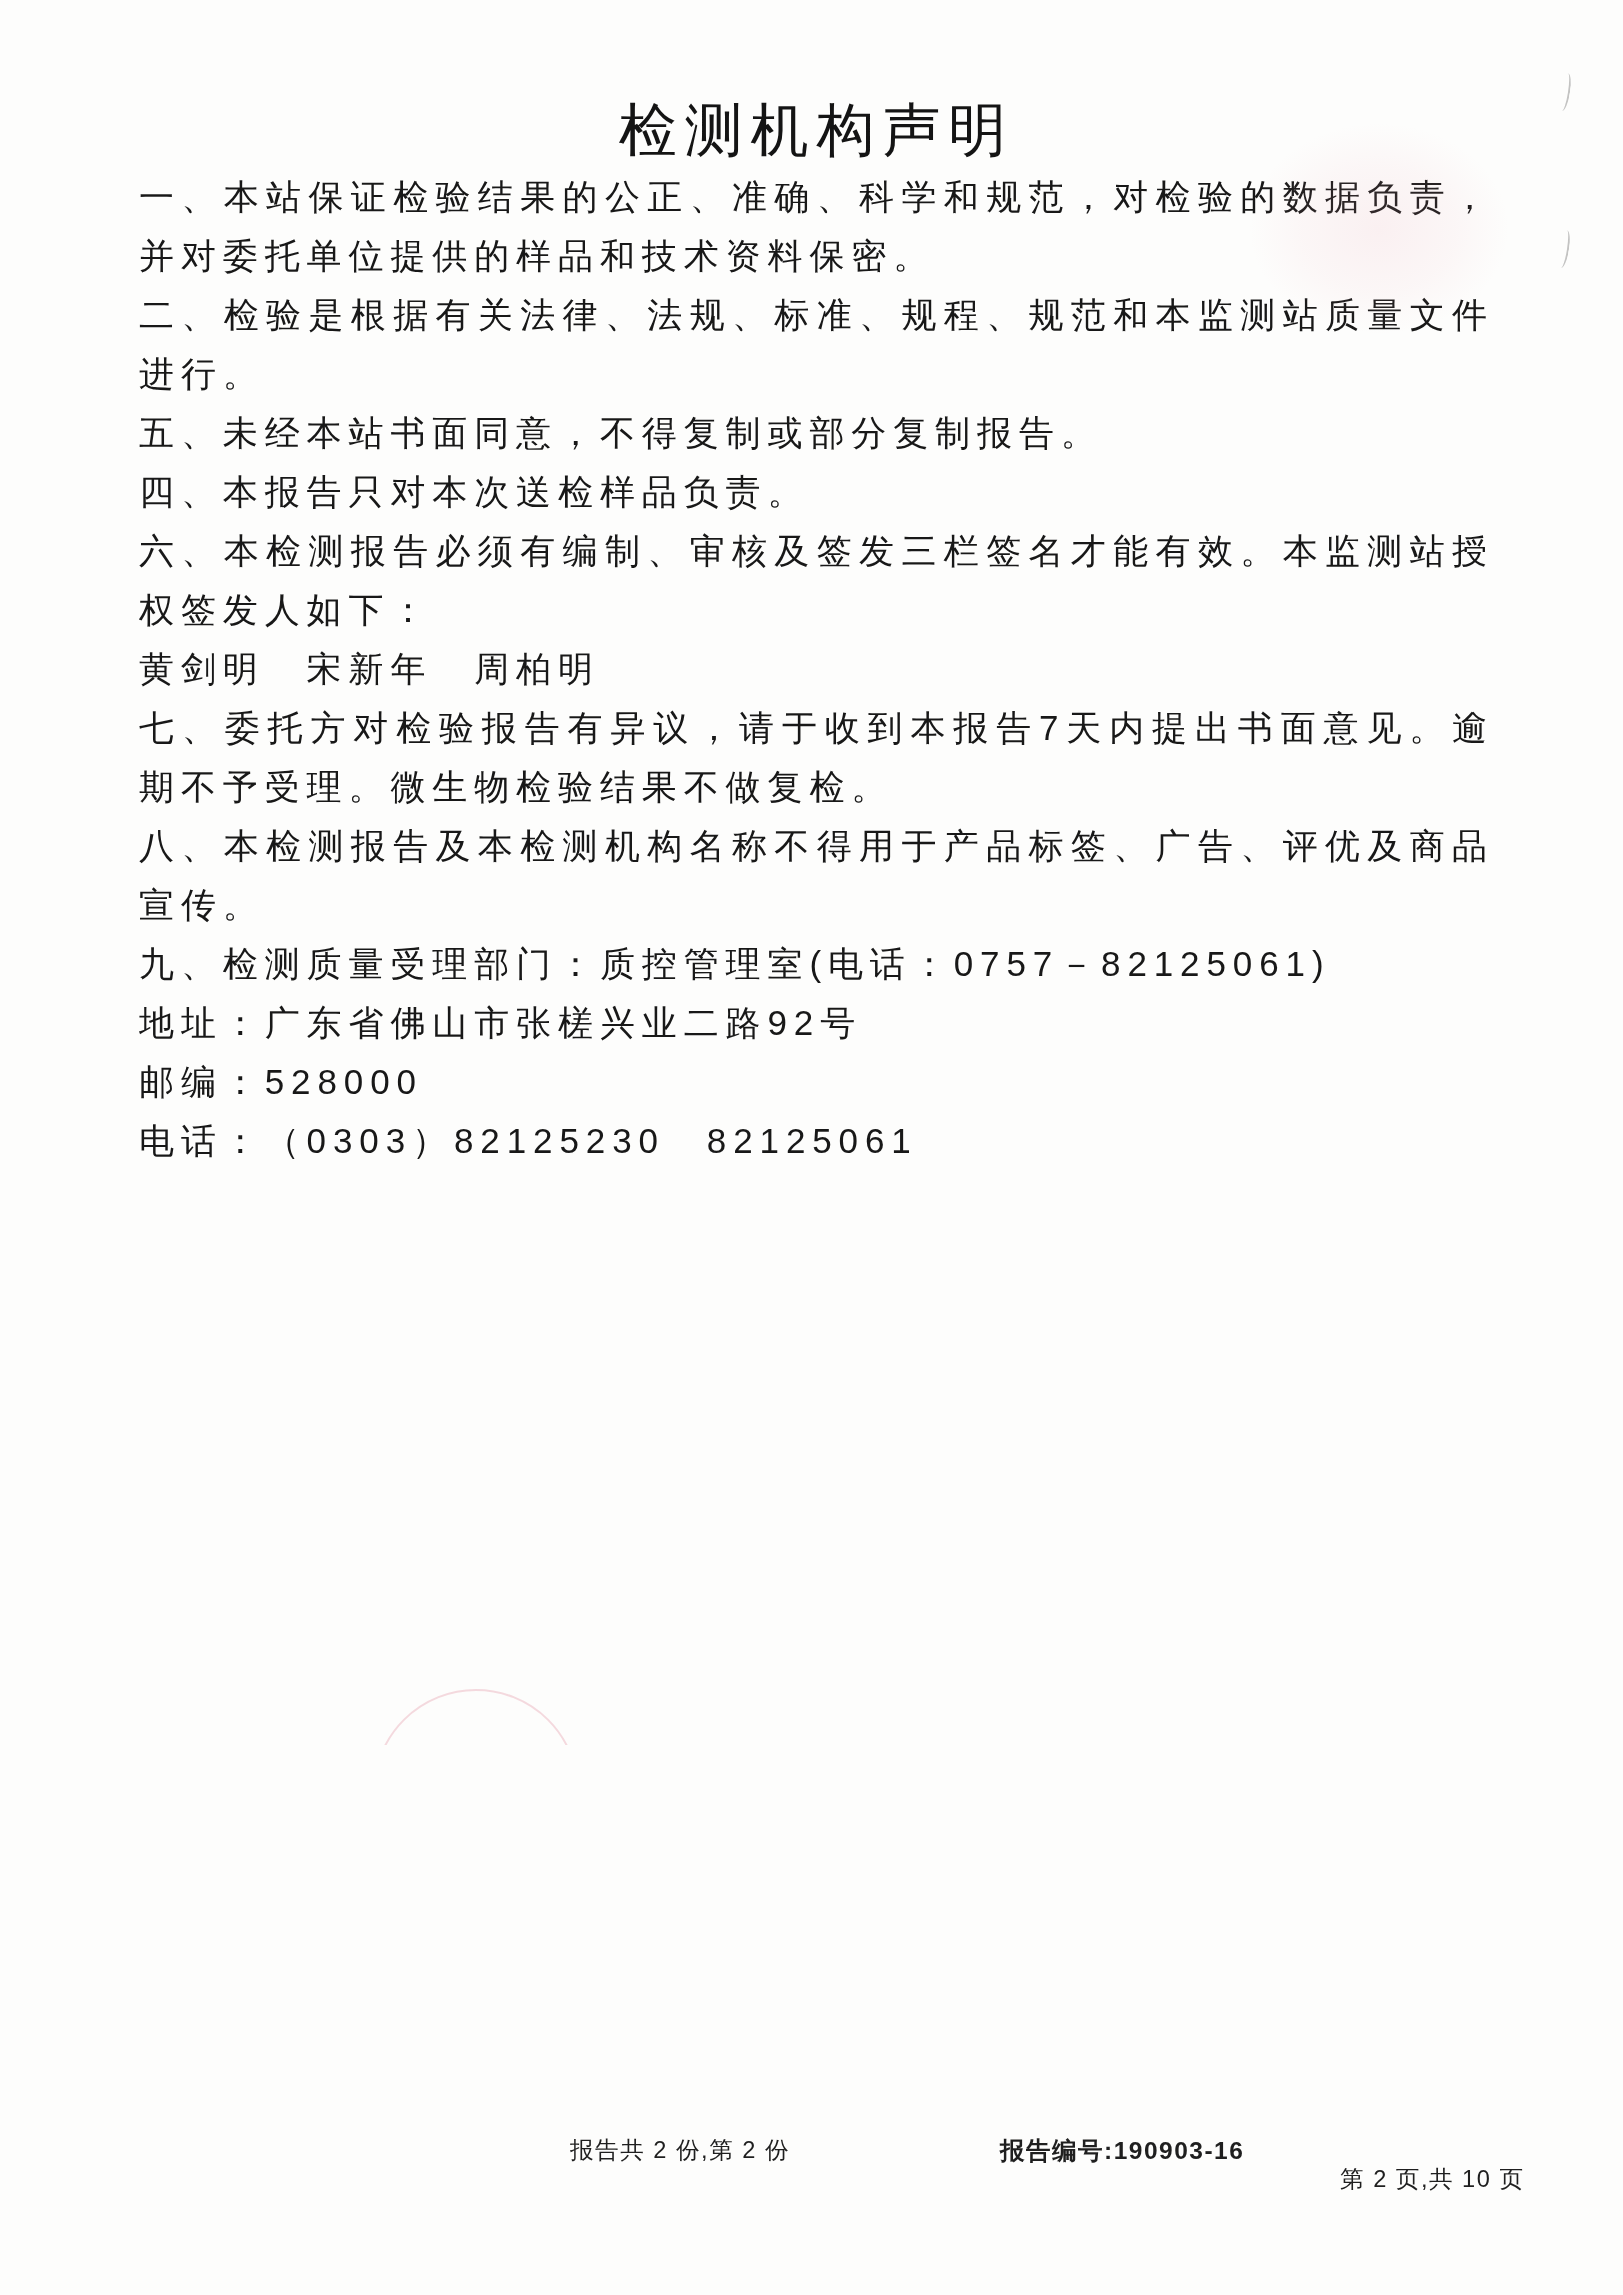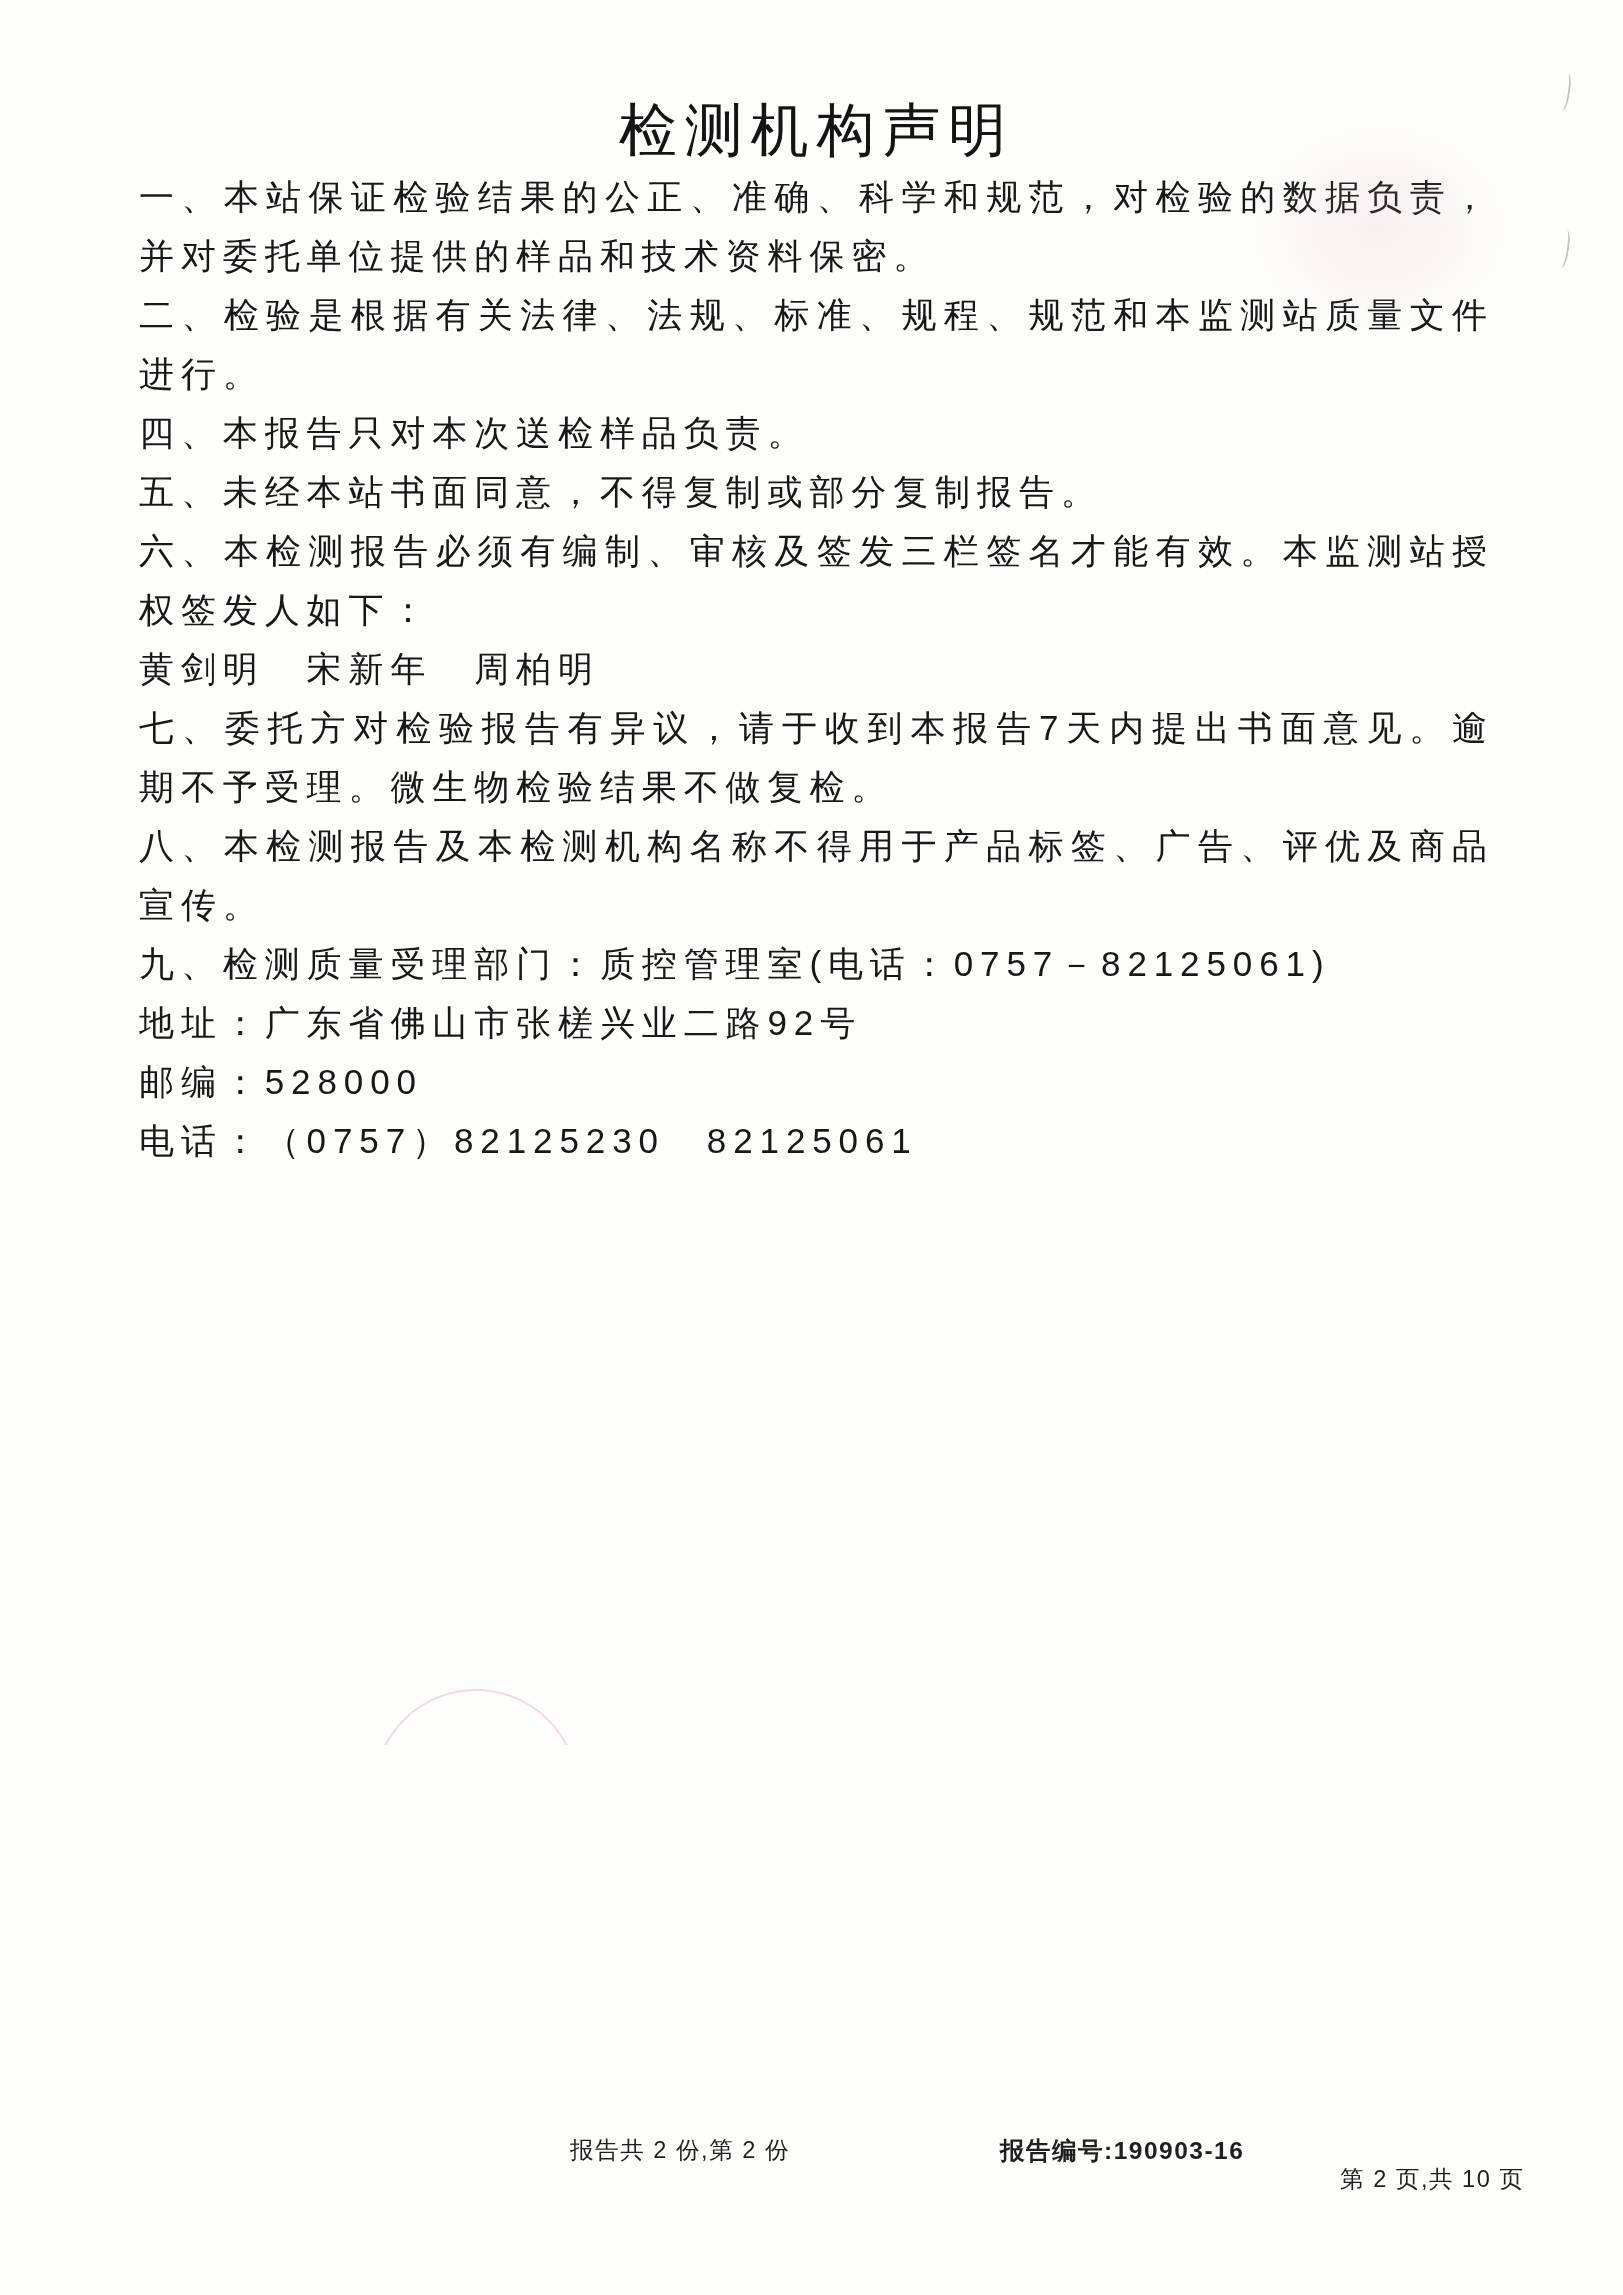--- a/index.html
+++ b/index.html
@@ -104,31 +104,31 @@
 </style>
 </head>
 <body>
 
 <div class="page">
 
   <h1 class="doc-title">检测机构声明</h1>
 
   <p class="stmt mt-p1">一、本站保证检验结果的公正、准确、科学和规范，对检验的数据负责，并对委托单位提供的样品和技术资料保密。</p>
   <p class="stmt mt-p2">二、检验是根据有关法律、法规、标准、规程、规范和本监测站质量文件进行。</p>
+  <p class="stmt mt-p5">五、未经本站书面同意，不得复制或部分复制报告。</p>
   <p class="stmt mt-p4">四、本报告只对本次送检样品负责。</p>
-  <p class="stmt mt-p5">五、未经本站书面同意，不得复制或部分复制报告。</p>
   <p class="stmt mt-p6">六、本检测报告必须有编制、审核及签发三栏签名才能有效。本监测站授权签发人如下：</p>
   <p class="stmt mt-signers">黄剑明　宋新年　周柏明</p>
   <p class="stmt mt-p7">七、委托方对检验报告有异议，请于收到本报告7天内提出书面意见。逾期不予受理。微生物检验结果不做复检。</p>
   <p class="stmt mt-p8">八、本检测报告及本检测机构名称不得用于产品标签、广告、评优及商品宣传。</p>
   <p class="stmt mt-p9">九、检测质量受理部门：质控管理室(电话：0757－82125061)</p>
 
   <p class="stmt mt-address">地址：广东省佛山市张槎兴业二路92号</p>
   <p class="stmt mt-postal">邮编：528000</p>
-  <p class="stmt mt-phone">电话：（0757）82125230　82125061</p>
+  <p class="stmt mt-phone">电话：（0303）82125230　82125061</p>
 
 </div>
 
 <span class="footer-item footer-copies">报告共 2 份,第 2 份</span>
 <span class="footer-item footer-report-no">报告编号:190903-16</span>
 <span class="footer-item footer-page-no">第 2 页,共 10 页</span>
 
 <div class="stamp-bleed"></div>
 <div class="stamp-arc-clip">
   <div class="arc-circle"></div>

